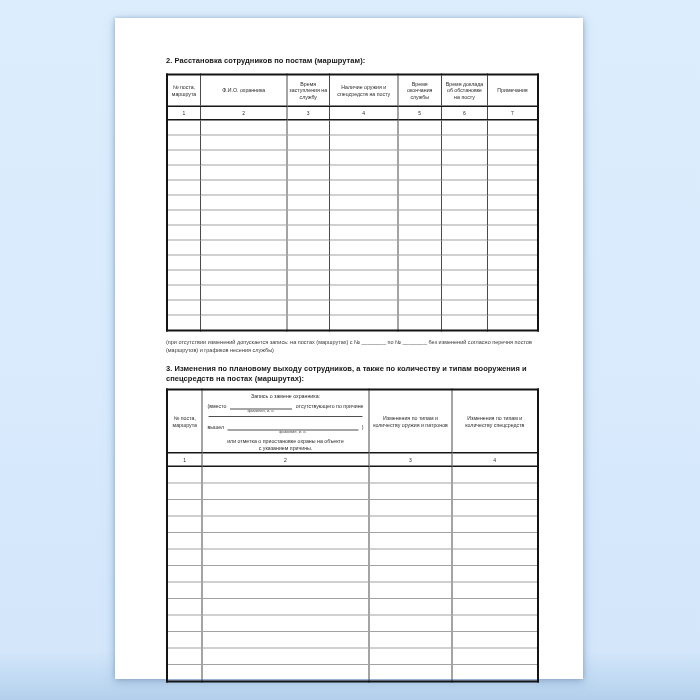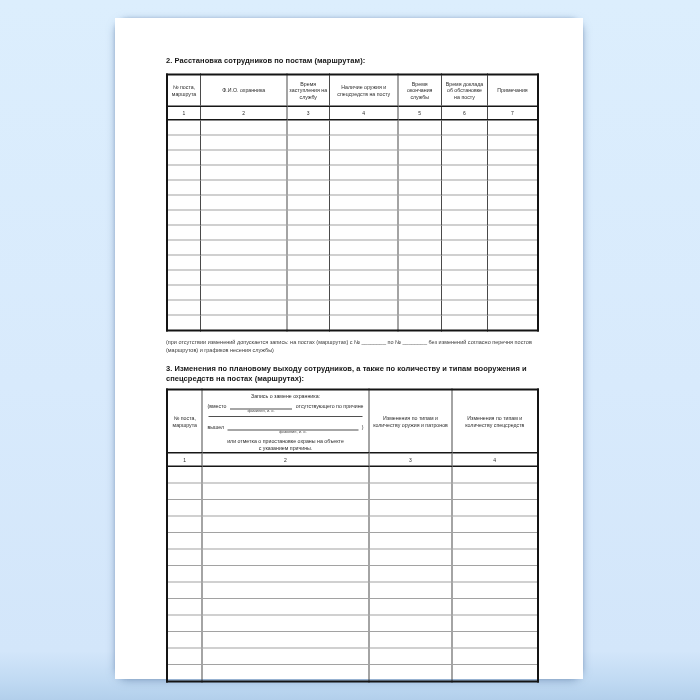--- a/index.html
+++ b/index.html
@@ -8,21 +8,20 @@
     font-family: "Liberation Sans", "DejaVu Sans", sans-serif;
   }
   .stage {
     position: relative; width: 700px; height: 700px;
     background: linear-gradient(180deg, #dceefd 0%, #d8eafc 55%, #d3e6fa 93%, #bfd9f2 97.5%, #b2cfeb 100%);
   }
   .page-wrap {
     position: absolute; left: 115px; top: 18px; width: 468px; height: 661px;
     box-shadow: 0 2px 9px rgba(96, 128, 168, 0.55), 0 0 3px rgba(96, 128, 168, 0.35);
     background: #ffffff;
-    border-radius: 13px;
   }
   .page {
     width: 936px; height: 1322px;
     transform: scale(0.5); transform-origin: 0 0;
     background: #ffffff; box-sizing: border-box;
     padding: 74px 92px 0 102px;
     color: #1c1c1c;
   }
   .sec-title {
     font-size: 15px; font-weight: bold; color: #161616;

